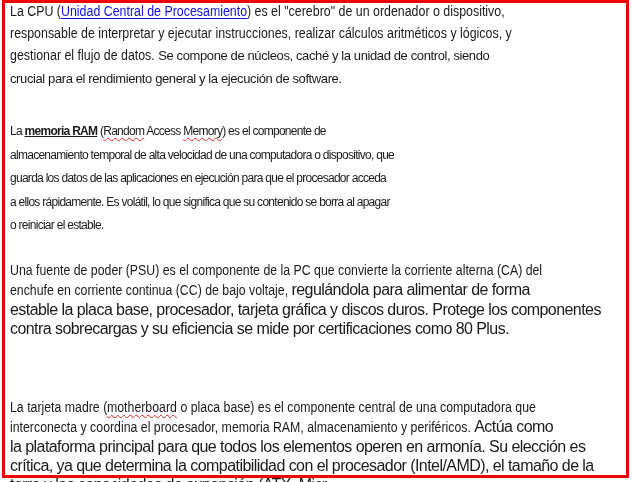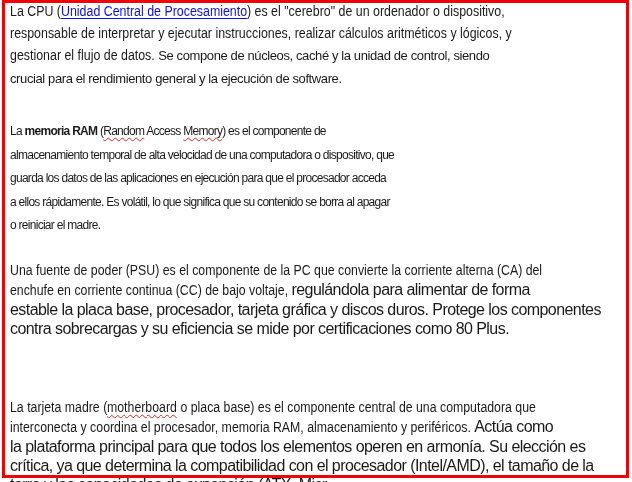--- a/index.html
+++ b/index.html
@@ -39,21 +39,21 @@
   .para-3 { margin-top: 59px; line-height: 19px;   }
   .line { white-space: nowrap; }
   .run { white-space: pre; }
   
   .f-c1 { font-size: 15.5px; display: inline-block; transform-origin: 0 60%; }
   .f-c3 { font-size: 14px;   display: inline-block; transform-origin: 0 60%; }
   
   .f-w1 { font-size: 13px; letter-spacing: -0.03em;  }
   .f-w2 { font-size: 12px; letter-spacing: -0.06em;  }
   .f-w3 { font-size: 16px; letter-spacing: -0.035em; }
-  .bold { font-weight: bold; }
+  .bold { font-weight: bold; text-decoration: underline; }
   .hyperlink {
     text-decoration: underline;
     text-underline-offset: 2px;
     cursor: pointer;
   }
   .misspelled {
     text-decoration: underline;
     text-decoration-style: wavy;
     text-decoration-thickness: 1px;
     text-underline-offset: 2px;
@@ -67,21 +67,21 @@
       <div class="line"><span class="run f-c1" style="transform: scaleX(0.8); margin-right: -12.8px;">La CPU (</span><span class="run f-c1 hyperlink" style="color: rgb(15, 15, 230); text-decoration-color: rgb(15, 15, 230); transform: scaleX(0.8); margin-right: -46.6px;">Unidad Central de Procesamiento</span><span class="run f-c1" style="transform: scaleX(0.8); margin-right: -64.4px;">) es el "cerebro" de un ordenador o dispositivo,</span></div>
       <div class="line"><span class="run f-c1" style="transform: scaleX(0.8); margin-right: -125.4px;">responsable de interpretar y ejecutar instrucciones, realizar cálculos aritméticos y lógicos, y</span></div>
       <div class="line"><span class="run f-c1" style="transform: scaleX(0.8); margin-right: -37px;">gestionar el flujo de datos. </span><span class="run f-w1">Se compone de núcleos, caché y la unidad de control, siendo</span></div>
       <div class="line"><span class="run f-w1">crucial para el rendimiento general y la ejecución de software.</span></div>
     </div>
     <div class="para para-1">
       <div class="line"><span class="run f-w2">La </span><span class="run f-w2 bold">memoria RAM</span><span class="run f-w2"> (</span><span class="run f-w2 misspelled" style="text-decoration-color: rgb(224, 37, 31);">Random</span><span class="run f-w2"> Access </span><span class="run f-w2 misspelled" style="text-decoration-color: rgb(224, 37, 31);">Memory</span><span class="run f-w2">) es el componente de</span></div>
       <div class="line"><span class="run f-w2">almacenamiento temporal de alta velocidad de una computadora o dispositivo, que</span></div>
       <div class="line"><span class="run f-w2">guarda los datos de las aplicaciones en ejecución para que el procesador acceda</span></div>
       <div class="line"><span class="run f-w2">a ellos rápidamente. Es volátil, lo que significa que su contenido se borra al apagar</span></div>
-      <div class="line"><span class="run f-w2">o reiniciar el madre.</span></div>
+      <div class="line"><span class="run f-w2">o reiniciar el estable.</span></div>
     </div>
     <div class="para para-2">
       <div class="line"><span class="run f-c3" style="transform: scaleX(0.88); margin-right: -72.6px;">Una fuente de poder (PSU) es el componente de la PC que convierte la corriente alterna (CA) del</span></div>
       <div class="line"><span class="run f-c3" style="transform: scaleX(0.88); margin-right: -38.4px;">enchufe en corriente continua (CC) de bajo voltaje, </span><span class="run f-w3">regulándola para alimentar de forma</span></div>
       <div class="line"><span class="run f-w3">estable la placa base, procesador, tarjeta gráfica y discos duros. Protege los componentes</span></div>
       <div class="line"><span class="run f-w3">contra sobrecargas y su eficiencia se mide por certificaciones como 80 Plus.</span></div>
     </div>
     <div class="para para-3">
       <div class="line"><span class="run f-c3" style="transform: scaleX(0.88); margin-right: -13.32px;">La tarjeta madre (</span><span class="run f-c3 misspelled" style="text-decoration-color: rgb(224, 37, 31); transform: scaleX(0.88); margin-right: -9.48px;">motherboard</span><span class="run f-c3" style="transform: scaleX(0.88); margin-right: -48.96px;"> o placa base) es el componente central de una computadora que</span></div>
       <div class="line"><span class="run f-c3" style="transform: scaleX(0.88); margin-right: -63.36px;">interconecta y coordina el procesador, memoria RAM, almacenamiento y periféricos. </span><span class="run f-w3">Actúa como</span></div>

